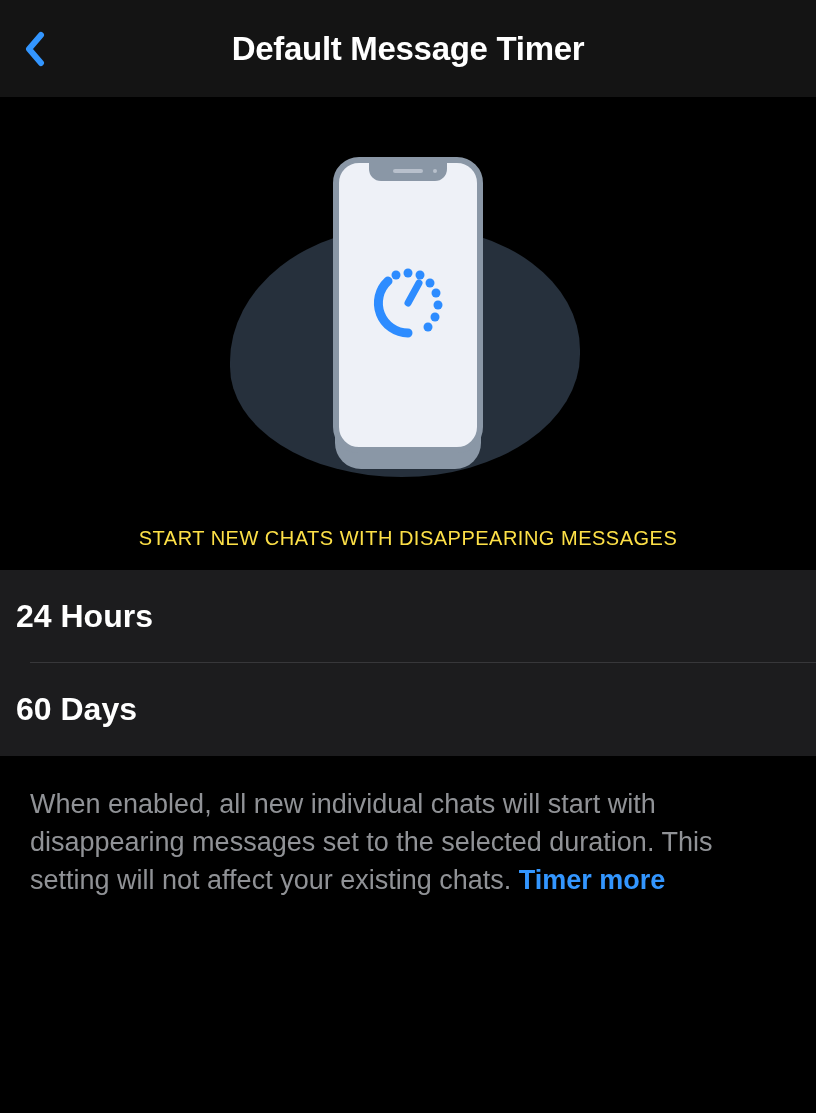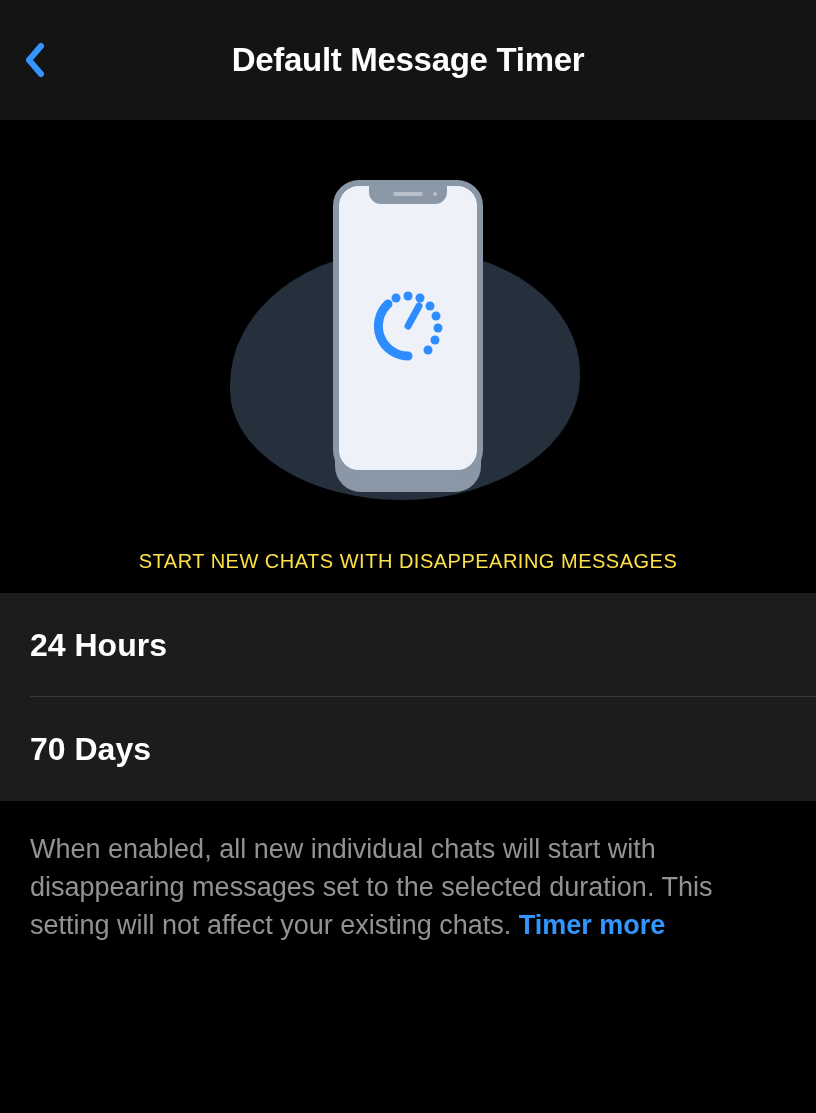--- a/index.html
+++ b/index.html
@@ -5,21 +5,21 @@
     * { margin: 0; padding: 0; box-sizing: border-box; }
     body {
       width: 816px;
       height: 1113px;
       background: #000000;
       font-family: -apple-system, BlinkMacSystemFont, "Segoe UI", Helvetica, Arial, sans-serif;
       color: #ffffff;
       overflow: hidden;
     }
     .header {
-      height: 120px;
+      height: 97px;
       background: #141414;
       display: flex;
       align-items: center;
       position: relative;
     }
     .back-button {
       position: absolute;
       left: 14px;
       top: 50%;
       transform: translateY(-50%);
@@ -122,22 +122,22 @@
       text-transform: uppercase;
       text-align: center;
     }
     .options {
       background: #1c1c1e;
     }
     .option-row {
       display: flex;
       align-items: center;
       justify-content: space-between;
-      height: 104px;
-      padding: 0 30px;
+      height: 93px;
+      padding: 0 16px;
       cursor: pointer;
       position: relative;
     }
     .option-row:not(:last-child)::after {
       content: "";
       position: absolute;
       bottom: 0;
       left: 30px;
       right: 0;
       height: 1px;
@@ -203,19 +203,19 @@
   </div>
 </div>
 
 <div class="section-header">START NEW CHATS WITH DISAPPEARING MESSAGES</div>
 
 <div class="options">
   <div class="option-row">
     <span class="option-label">24 Hours</span>
   </div>
   <div class="option-row">
-    <span class="option-label">70 Days</span>
+    <span class="option-label">60 Days</span>
   </div>
 </div>
 
 <div class="footer-text">
   <span>When enabled, all new individual chats will start with disappearing messages set to the selected duration. This setting will not affect your existing chats. </span><span class="link">Timer more</span>
 </div>
 
 </body></html>

